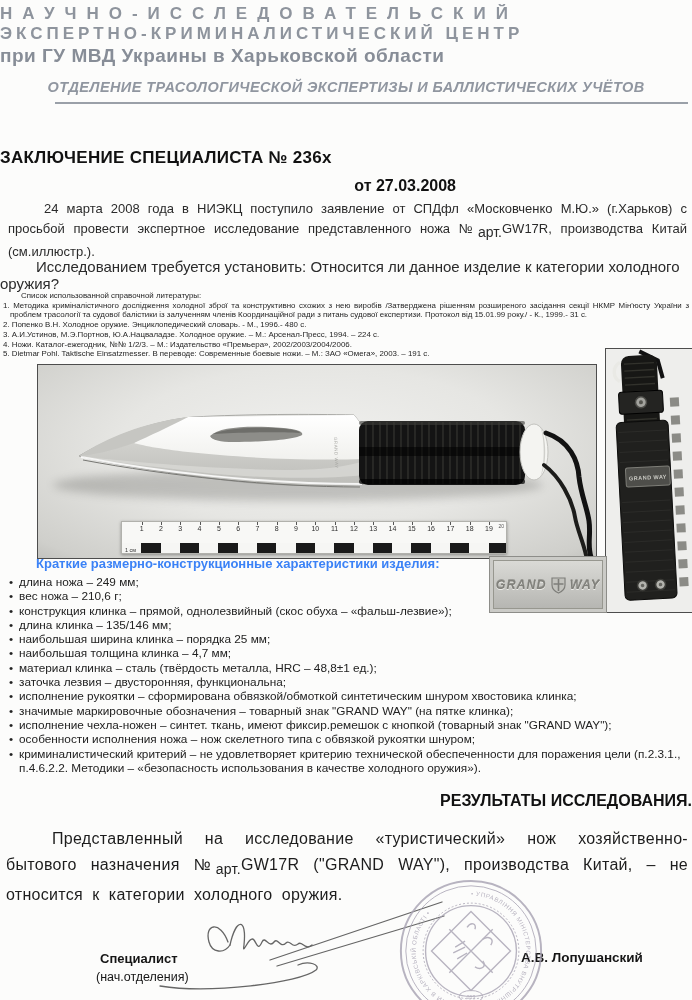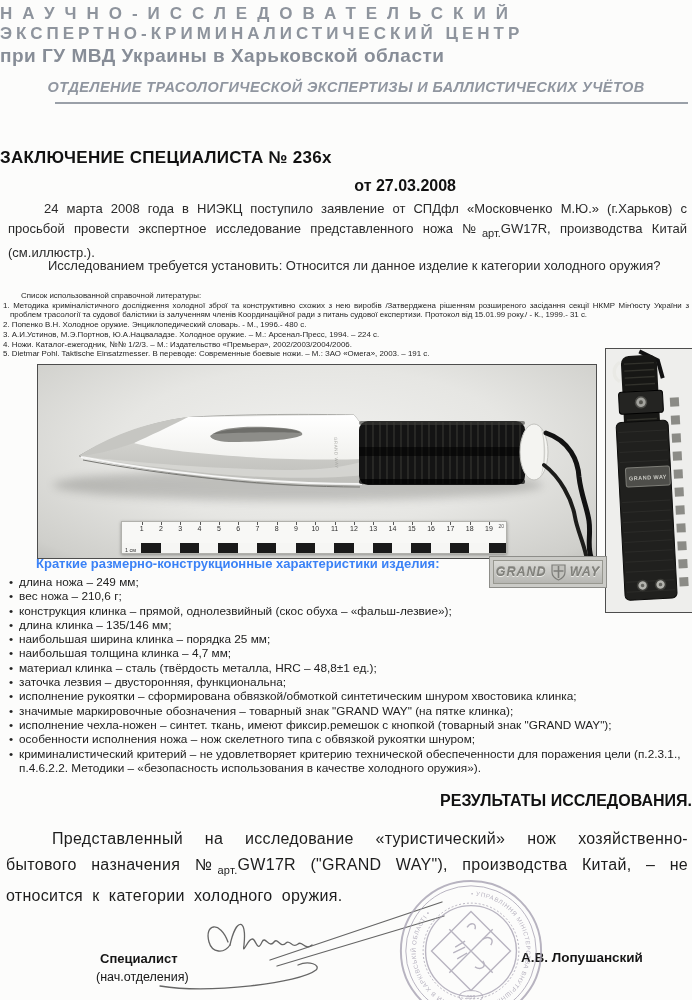--- a/index.html
+++ b/index.html
@@ -20,22 +20,22 @@
   .hdr-addr{position:absolute;left:58px;right:45px;top:109px;display:flex;justify-content:space-between;
     color:#8e949d;font-weight:bold;font-style:italic;font-size:13.5px;}
   
   .doc-title{position:absolute;left:0;top:148px;width:100%;
     font-size:17px;font-weight:bold;color:#111;letter-spacing:.3px;}
   .doc-date{position:absolute;left:0;top:177px;width:100%;text-align:right;padding-right:236px;box-sizing:border-box;
     font-size:16px;font-weight:bold;color:#111;}
   
   .p1{position:absolute;left:8px;right:5px;top:199px;font-size:13px;line-height:19.5px;
     text-align:justify;text-indent:36px;}
-  .p2{position:absolute;left:12px;right:5px;top:258px;font-size:13px;text-indent:36px;}
-  sub.art{font-size:11px;}
+  .p2{position:absolute;left:0;right:5px;top:258px;font-size:15px;text-indent:36px;}
+  sub.art{font-size:14px;}
   
   .refs{position:absolute;left:3px;right:3px;top:291px;font-size:7.9px;line-height:9.7px;color:#1f1f1f;}
   .refs .r-title{text-indent:18px;}
   .refs .ref{ text-indent:-7px;padding-left:7px;text-align:justify;}
   
   .photo-main{position:absolute;left:37px;top:364px;width:558px;height:193px;
     border:1px solid #4d4d4d;
     background:radial-gradient(ellipse at 50% 42%, #f0f0ee 0%, #e6e6e3 50%, #cfcfcb 92%, #c2c2be 100%);}
   .photo-main svg{position:absolute;left:0;top:0;}
   .ruler{position:absolute;left:83px;top:156px;width:386px;height:33px;
@@ -44,21 +44,21 @@
   .r-num{display:inline-block;width:19.3px;text-align:center;font-size:7px;color:#2e2e2e;position:relative;}
   .r-num::before{content:"";position:absolute;top:-3px;left:50%;width:1px;height:3px;background:#555;}
   .ruler-bar{position:absolute;left:0;bottom:0;width:100%;height:10px;
     background:repeating-linear-gradient(90deg,#f6f6f4 0 19.3px,#1a1a1a 19.3px 38.6px);}
   .ruler-unit{position:absolute;left:2px;bottom:0px;font-size:5.5px;color:#333;background:#f6f6f4;padding:0 1px;z-index:2;}
   .ruler-end{position:absolute;right:2px;top:1px;font-size:5px;color:#555;}
   
   .sheath{position:absolute;left:605px;top:348px;width:86px;height:263px;
     border:1px solid #4d4d4d;background:#eeeeec;overflow:hidden;}
   
-  .plate{position:absolute;left:489px;top:556px;width:118px;height:32px;
+  .plate{position:absolute;left:489px;top:556px;width:118px;height:57px;
     border:1px solid #8d8d89;background:#cbcbc7;box-sizing:border-box;padding:3px;}
   .plate-inner{width:100%;height:100%;box-sizing:border-box;border:1px solid #97978f;
     background:linear-gradient(180deg,#dadad6,#b6b6b2);
     display:flex;align-items:center;justify-content:center;gap:4px;
     font-weight:bold;font-size:12.5px;letter-spacing:1px;color:#80807b;
     text-shadow:0 1px 0 #ecece8, 0 -1px 0 #9a9a95;font-style:italic;}
   
   .char-title{position:absolute;left:36px;top:556px;font-size:13px;font-weight:bold;color:#3b82f6;}
   .char-list{position:absolute;left:8px;top:575px;width:678px;margin:0;padding:0;list-style:none;
     font-size:11.8px;line-height:14.3px;color:#222;}

